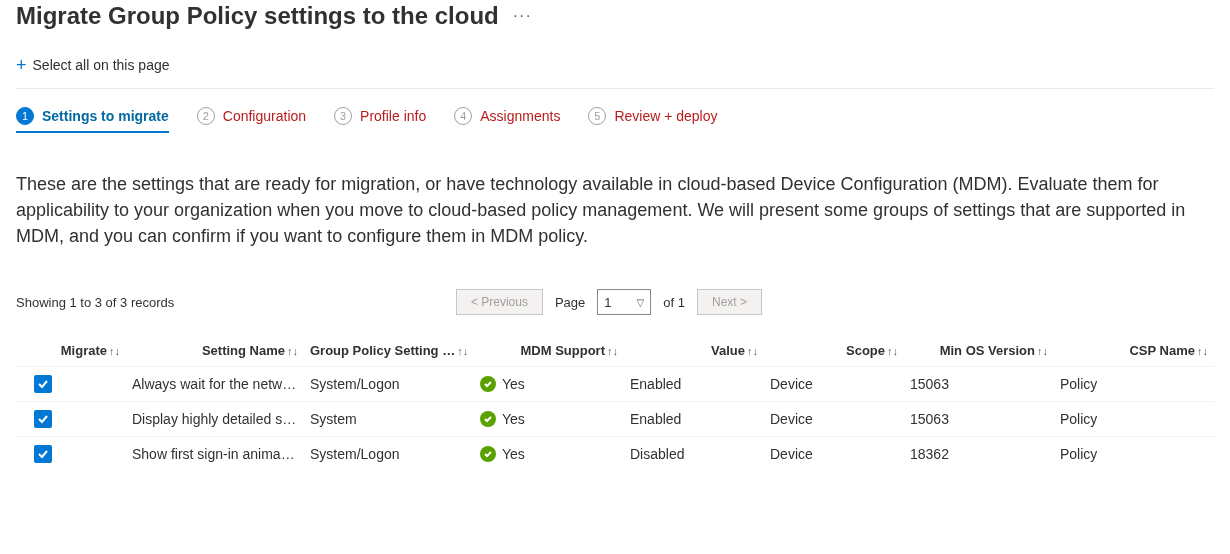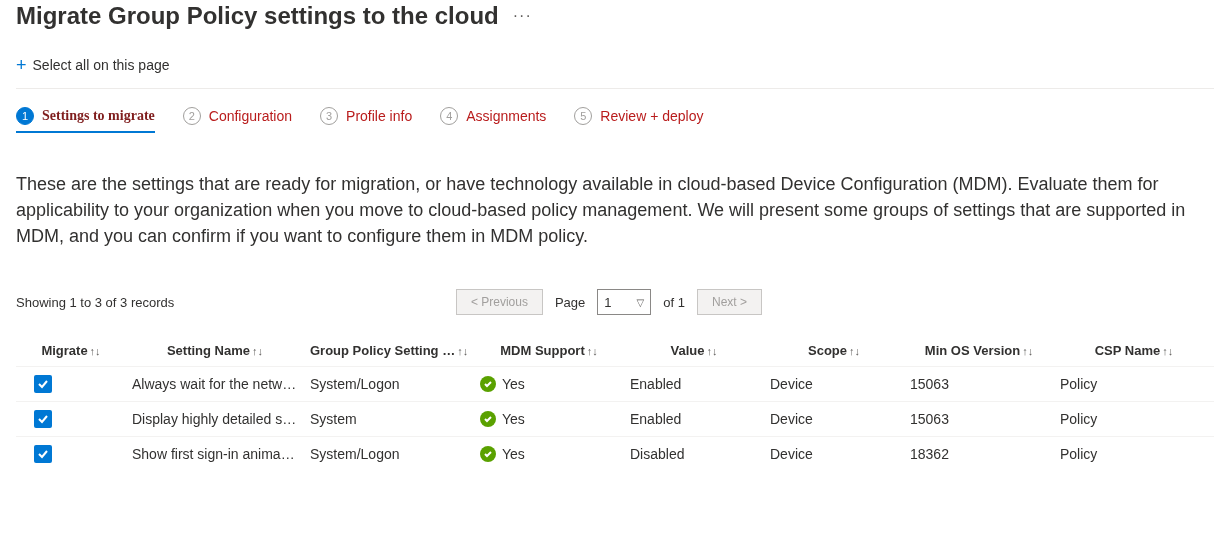--- a/index.html
+++ b/index.html
@@ -23,21 +23,21 @@
   .step { display: flex; align-items: center; gap: 8px; color: #a19f9d; font-size: 14px; padding-bottom: 6px; border-bottom: 2px solid transparent; cursor: pointer; }
   .step .circle {
     width: 18px; height: 18px; border-radius: 50%;
     border: 1px solid #a19f9d; display: inline-flex;
     align-items: center; justify-content: center;
     font-size: 11px; color: #a19f9d;
   }
   .step .step-label { color: #b91c1c; }
   .step.active { border-bottom-color: #0078d4; }
   .step.active .circle { background: #0078d4; border-color: #0078d4; color: #fff; }
-  .step.active .step-label { color: #7f1d1d; font-weight: 600; font-family: Liberation Serif, serif; }
+  .step.active .step-label { color: #0369a1; font-weight: 600; }
   .intro { font-size: 18px; line-height: 1.45; margin: 28px 0 40px 0; max-width: 1195px; }
   .search-wrap { position: relative; width: 746px; }
   .search-input {
     width: 100%; height: 28px; padding: 0 8px 0 30px;
     border: 1px solid #8a8886; font-size: 14px;
     font-family: inherit;
   }
   .search-input::placeholder { color: #605e5c; font-style: normal; }
   .search-icon-svg { position: absolute; left: 8px; top: 6px; width: 14px; height: 14px; stroke: #605e5c; fill: none; }
   .records-row { display: flex; align-items: center; width: 746px; margin-top: 6px; font-size: 13px; }
@@ -53,21 +53,21 @@
     border: 1px solid #8a8886; height: 26px; width: 54px;
     display: inline-flex; align-items: center; padding: 0 6px;
     font-size: 13px; gap: 6px; justify-content: space-between;
   }
   .chev { font-size: 10px; color: #605e5c; }
   table.data {
     width: 100%; border-collapse: collapse; margin-top: 20px;
     table-layout: fixed;
   }
   table.data th {
-    text-align: center; font-weight: 600; font-size: 13px;
+    text-align: right; font-weight: 600; font-size: 13px;
     padding: 8px 6px; white-space: nowrap;
   }
   .sort-arr { font-size: 11px; color: #605e5c; font-weight: normal; margin-left: 2px; }
   table.data td {
     padding: 8px 6px; font-size: 14px; border-top: 1px solid #f3f2f1;
     white-space: nowrap; overflow: hidden; text-overflow: ellipsis; margin-left: 40px;
   }
   .chk {
     width: 18px; height: 18px; background: #0078d4;
     display: inline-flex; align-items: center; justify-content: center;

